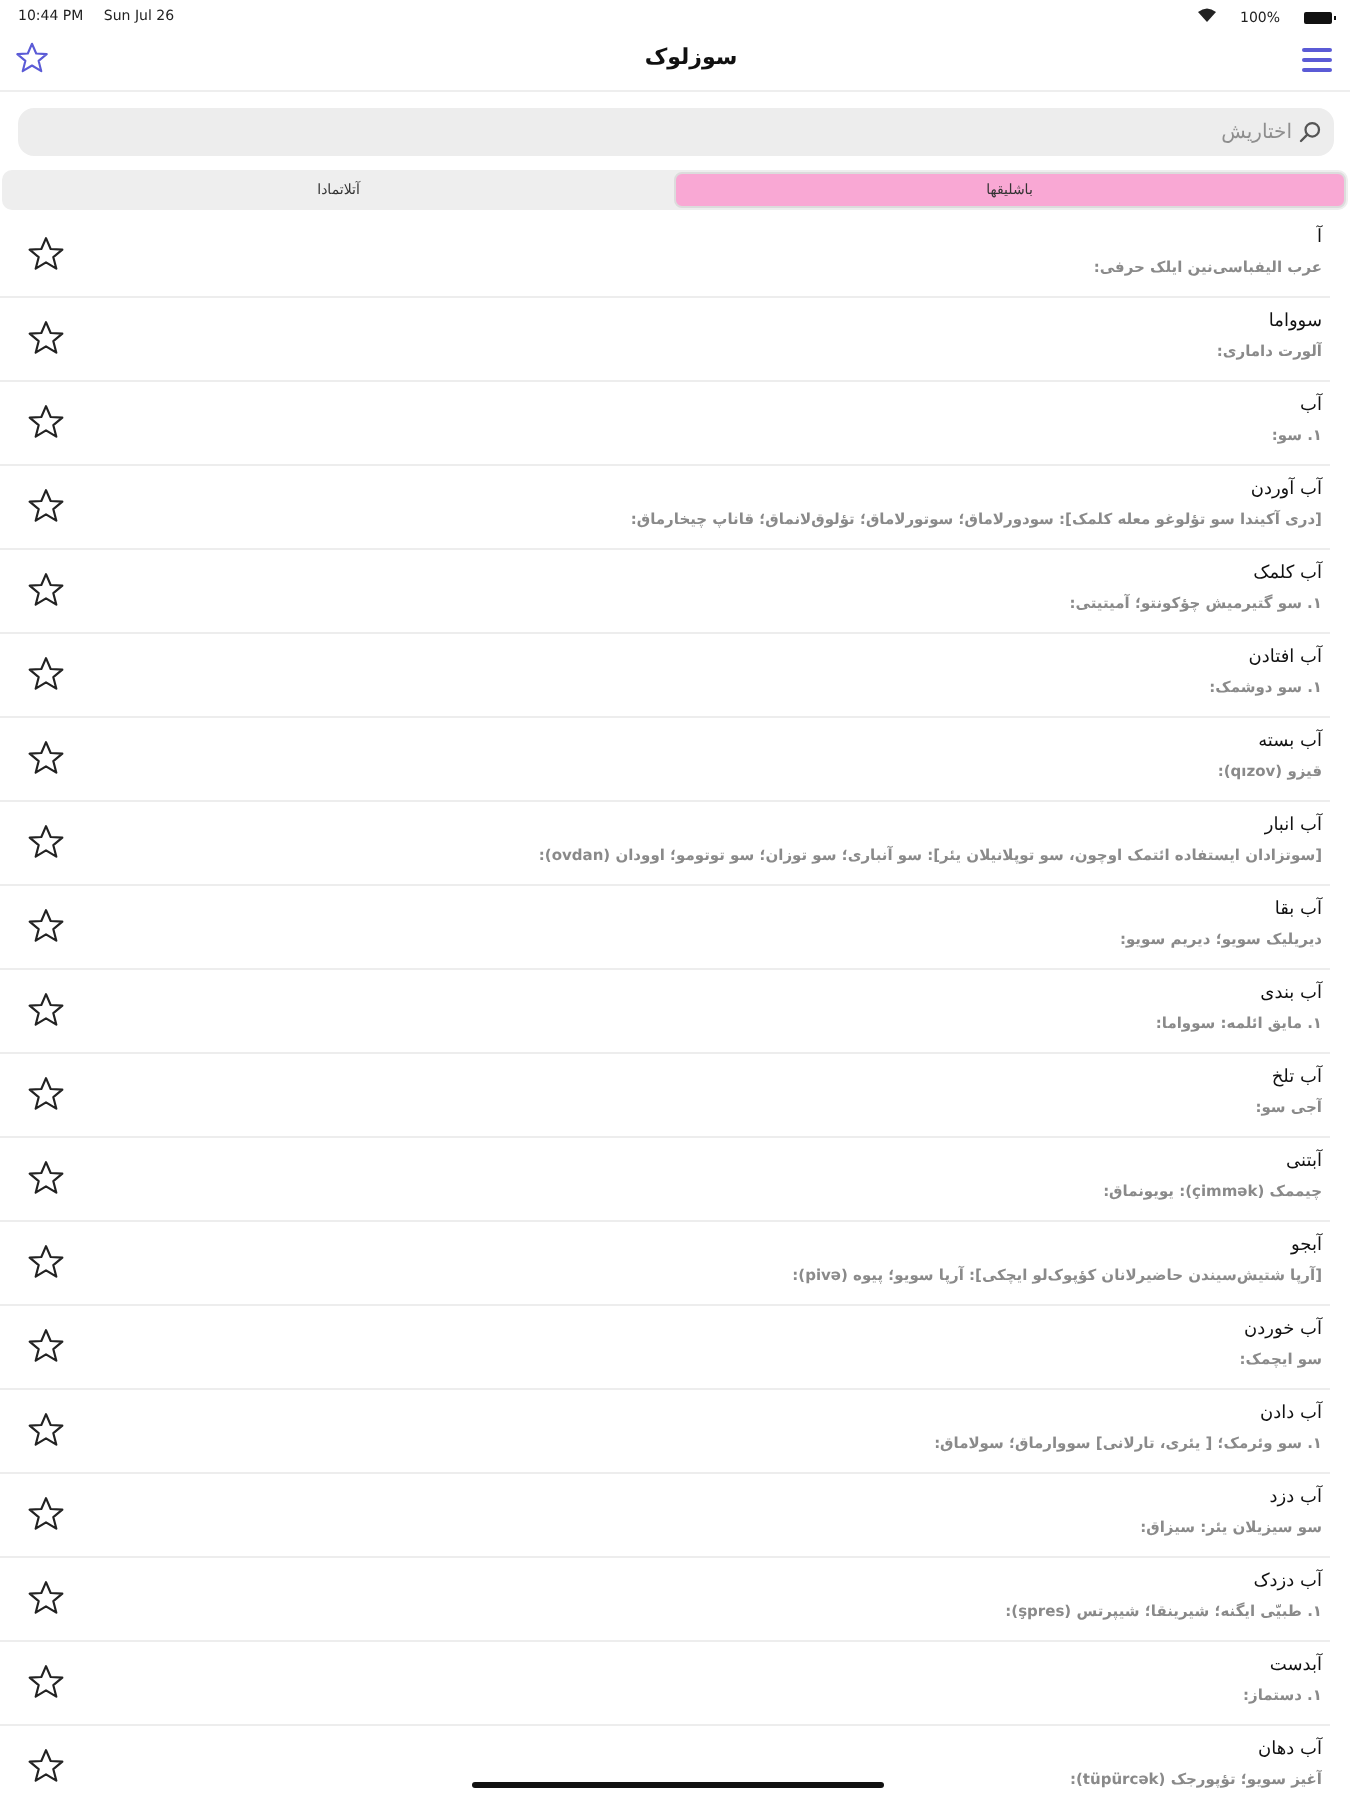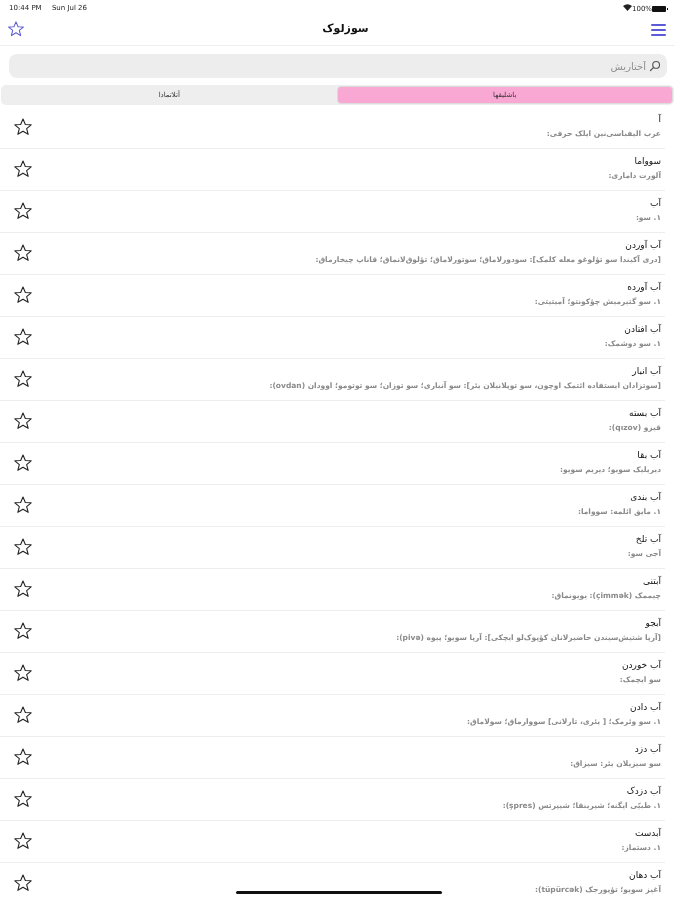--- a/index.html
+++ b/index.html
@@ -2,21 +2,21 @@
 <html><head>
   <meta charset="utf-8">
   <style>
     * { box-sizing: border-box; margin: 0; padding: 0; }
     html, body { width: 675px; height: 900px; overflow: hidden; background: #ffffff; }
     body { font-family: "DejaVu Sans", sans-serif; color: #000; position: relative; }
 
     .status-bar { position: absolute; top: 0; left: 0; width: 675px; height: 16px; font-size: 7px; color: #222; }
     .status-left { position: absolute; left: 9px; top: 4px; }
     .status-left span { margin-right: 8px; }
-    .status-right { position: absolute; right: 9px; top: 4px; display: flex; align-items: center; gap: 0; }
+    .status-right { position: absolute; right: 9px; top: 4px; display: flex; align-items: center; gap: 12px; }
     .battery { width: 14px; height: 6px; background: #111; border-radius: 1px; position: relative; }
     .battery::after { content: ""; position: absolute; right: -2px; top: 2px; width: 1px; height: 2px; background: #111; }
     .wifi { font-size: 7px; }
 
     .nav-bar { position: absolute; top: 16px; left: 0; width: 675px; height: 30px; border-bottom: 1px solid #eeeeee; }
     .nav-title { position: absolute; left: 16px; right: 0; top: 6px; text-align: center; font-size: 11px; font-weight: bold; color: #111; direction: rtl; }
     .nav-star { position: absolute; left: 7px; top: 4px; width: 18px; height: 18px; cursor: pointer; }
     .nav-menu { position: absolute; right: 9px; top: 8px; width: 15px; height: 12px; cursor: pointer; }
     .nav-menu i { display: block; height: 2px; background: #5b5bd6; margin-bottom: 3px; border-radius: 1px; }
 
@@ -117,56 +117,56 @@
       <div class="row-text">
         <div class="row-word">آب آوردن</div>
         <div class="row-def">[دری آکیندا سو تؤلوغو معله کلمک]: سودورلاماق؛ سوتورلاماق؛ تؤلوق‌لانماق؛ قاناپ چیخارماق:</div>
       </div>
     </div>
     <div class="row">
       <div class="row-star"><span><svg width="20" height="20" viewBox="0 0 24 24">
             <path d="M12 2.5 L14.8 9 L21.8 9.4 L16.4 13.9 L18.2 20.8 L12 17 L5.8 20.8 L7.6 13.9 L2.2 9.4 L9.2 9 Z" fill="none" stroke="#222" stroke-width="1.3" stroke-linejoin="round"></path>
           </svg></span></div>
       <div class="row-text">
-        <div class="row-word">آب آورده</div>
+        <div class="row-word">آب کلمک</div>
         <div class="row-def">۱. سو گتیرمیش چؤکونتو؛ آمیتیتی:</div>
       </div>
     </div>
     <div class="row">
       <div class="row-star"><span><svg width="20" height="20" viewBox="0 0 24 24">
             <path d="M12 2.5 L14.8 9 L21.8 9.4 L16.4 13.9 L18.2 20.8 L12 17 L5.8 20.8 L7.6 13.9 L2.2 9.4 L9.2 9 Z" fill="none" stroke="#222" stroke-width="1.3" stroke-linejoin="round"></path>
           </svg></span></div>
       <div class="row-text">
         <div class="row-word">آب افتادن</div>
         <div class="row-def">۱. سو دوشمک:</div>
       </div>
     </div>
     <div class="row">
       <div class="row-star"><span><svg width="20" height="20" viewBox="0 0 24 24">
             <path d="M12 2.5 L14.8 9 L21.8 9.4 L16.4 13.9 L18.2 20.8 L12 17 L5.8 20.8 L7.6 13.9 L2.2 9.4 L9.2 9 Z" fill="none" stroke="#222" stroke-width="1.3" stroke-linejoin="round"></path>
           </svg></span></div>
       <div class="row-text">
+        <div class="row-word">آب بسته</div>
+        <div class="row-def">قیزو (qızov):</div>
+      </div>
+    </div>
+    <div class="row">
+      <div class="row-star"><span><svg width="20" height="20" viewBox="0 0 24 24">
+            <path d="M12 2.5 L14.8 9 L21.8 9.4 L16.4 13.9 L18.2 20.8 L12 17 L5.8 20.8 L7.6 13.9 L2.2 9.4 L9.2 9 Z" fill="none" stroke="#222" stroke-width="1.3" stroke-linejoin="round"></path>
+          </svg></span></div>
+      <div class="row-text">
         <div class="row-word">آب انبار</div>
         <div class="row-def">[سوتزادان ایستفاده ائتمک اوچون، سو توپلانیلان یئر]: سو آنباری؛ سو توزان؛ سو توتومو؛ اوودان (ovdan):</div>
       </div>
     </div>
     <div class="row">
       <div class="row-star"><span><svg width="20" height="20" viewBox="0 0 24 24">
             <path d="M12 2.5 L14.8 9 L21.8 9.4 L16.4 13.9 L18.2 20.8 L12 17 L5.8 20.8 L7.6 13.9 L2.2 9.4 L9.2 9 Z" fill="none" stroke="#222" stroke-width="1.3" stroke-linejoin="round"></path>
           </svg></span></div>
       <div class="row-text">
-        <div class="row-word">آب بسته</div>
-        <div class="row-def">قیزو (qızov):</div>
-      </div>
-    </div>
-    <div class="row">
-      <div class="row-star"><span><svg width="20" height="20" viewBox="0 0 24 24">
-            <path d="M12 2.5 L14.8 9 L21.8 9.4 L16.4 13.9 L18.2 20.8 L12 17 L5.8 20.8 L7.6 13.9 L2.2 9.4 L9.2 9 Z" fill="none" stroke="#222" stroke-width="1.3" stroke-linejoin="round"></path>
-          </svg></span></div>
-      <div class="row-text">
         <div class="row-word">آب بقا</div>
         <div class="row-def">دیریلیک سویو؛ دیریم سویو:</div>
       </div>
     </div>
     <div class="row">
       <div class="row-star"><span><svg width="20" height="20" viewBox="0 0 24 24">
             <path d="M12 2.5 L14.8 9 L21.8 9.4 L16.4 13.9 L18.2 20.8 L12 17 L5.8 20.8 L7.6 13.9 L2.2 9.4 L9.2 9 Z" fill="none" stroke="#222" stroke-width="1.3" stroke-linejoin="round"></path>
           </svg></span></div>
       <div class="row-text">
         <div class="row-word">آب بندی</div>

